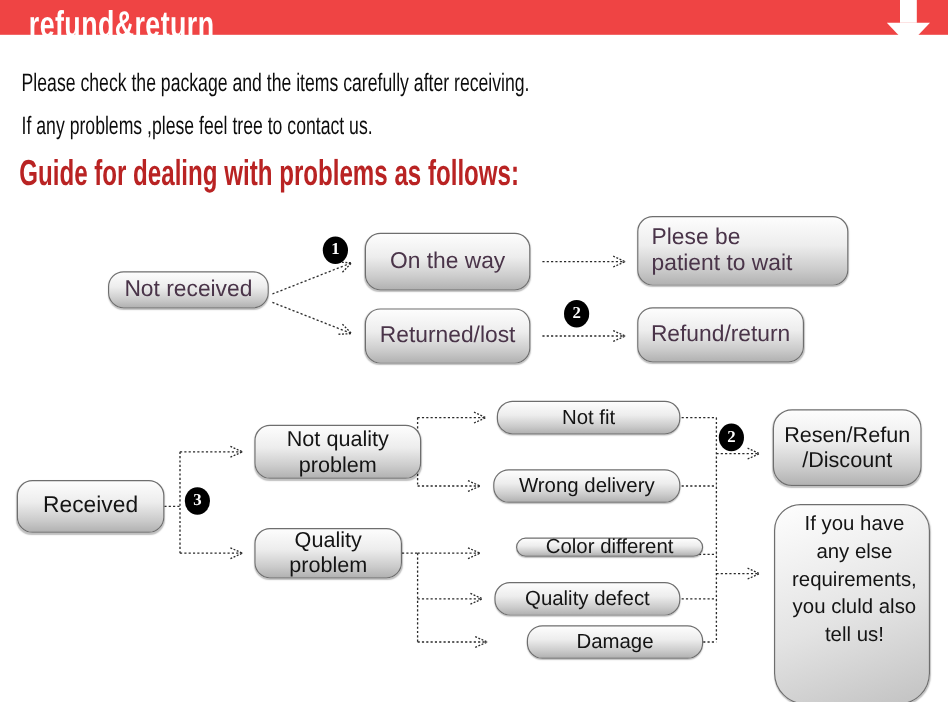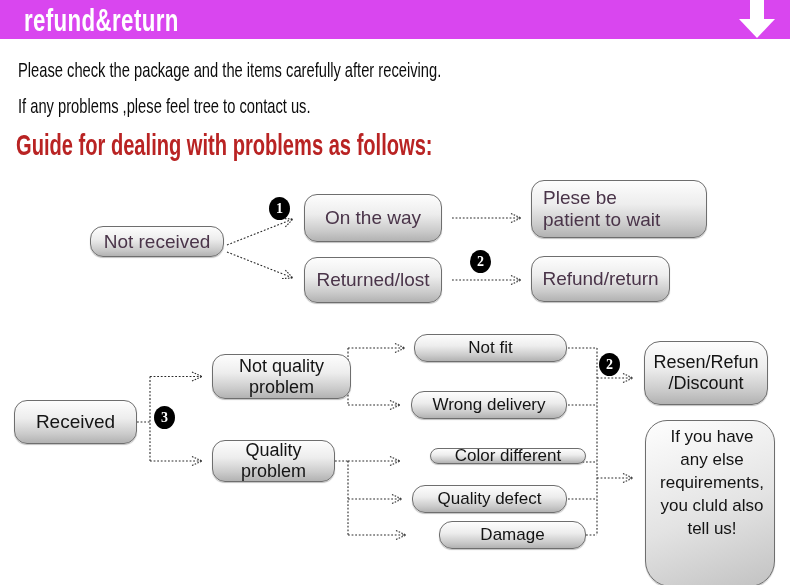--- a/index.html
+++ b/index.html
@@ -1,21 +1,21 @@
 <!DOCTYPE html>
 <html><head>
 <meta charset="utf-8">
 <style>
   html,body{margin:0;padding:0;background:#fff;}
   #page{
     position:relative;width:790px;height:585px;background:#ffffff;overflow:hidden;
     font-family:"Liberation Sans","DejaVu Sans",sans-serif;
   }
   
-  .header-bar{position:absolute;left:0;top:0;width:790px;height:39px;background:#d946ef;}
+  .header-bar{position:absolute;left:0;top:0;width:790px;height:29px;background:#ef4444;}
   .header-title{
     position:absolute;left:24px;top:3px;color:#fff;font-size:31px;font-weight:700;
     transform:scaleX(.72);transform-origin:0 50%;white-space:nowrap;letter-spacing:.5px;
   }
   .down-arrow{position:absolute;right:10px;top:0;width:46px;height:40px;}
   
   .intro{
     position:absolute;left:18px;color:#0c0c0c;font-size:21px;
     transform:scaleX(.70);transform-origin:0 50%;white-space:nowrap;
   }

